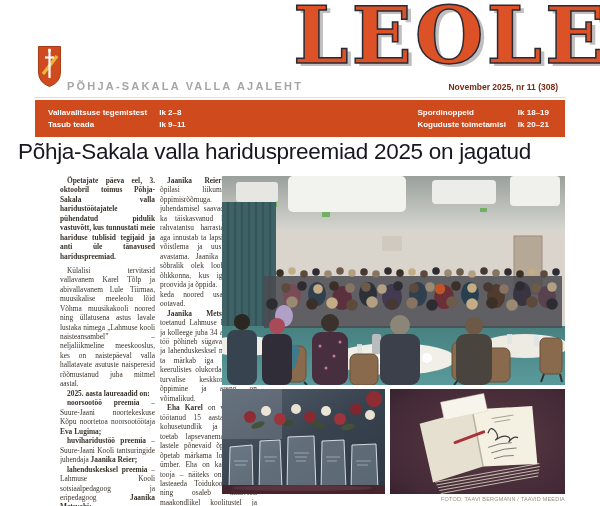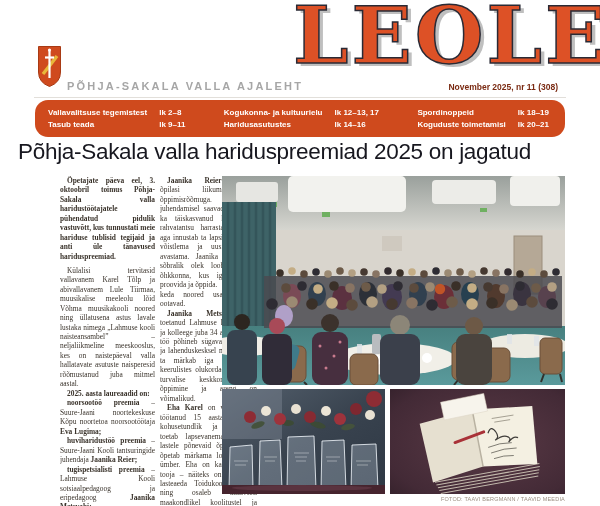--- a/index.html
+++ b/index.html
@@ -14,21 +14,21 @@
          font-size:79px;font-weight:bold;line-height:0.92;color:#dd5126;letter-spacing:3px;
          -webkit-text-stroke:1.5px #2a2a35;text-shadow:4px 3px 0 #bfbfbf;white-space:nowrap;margin-left:12px;}
   .issue{position:absolute;right:42px;top:82px;font-family:"Liberation Sans",sans-serif;
          font-size:8.5px;font-weight:bold;color:#7a2a12;}
   .hdr-rule{position:absolute;left:34px;right:34px;top:97px;height:1px;background:#e2dfda;}
 
   
   .contents{position:absolute;left:35px;top:100px;width:530px;height:37px;background:#cf4a1d;
             display:flex;justify-content:space-between;align-items:center;box-sizing:border-box;
             padding:0 16px 0 13px;font-family:"Liberation Sans",sans-serif;color:#ffffff;
-            font-weight:bold;font-size:8px;line-height:1;border-radius:13px;}
+            font-weight:bold;font-size:8px;line-height:1;}
   .nav-group{display:grid;grid-template-columns:max-content max-content;column-gap:12px;row-gap:4px;}
   .nav-label,.nav-pages{white-space:nowrap;}
 
   
   .headline{position:absolute;left:18px;top:139px;width:566px;margin:0;
             font-family:"Liberation Sans",sans-serif;font-size:22.5px;font-weight:normal;
             letter-spacing:-0.3px;color:#17171f;white-space:nowrap;}
 
   
   .col{position:absolute;top:176px;height:330px;overflow:hidden;text-align:justify;
@@ -68,42 +68,36 @@
   <div class="hdr-rule"></div>
 
   <nav class="contents">
     <div class="nav-group">
       <span class="nav-label">Vallavalitsuse tegemistest</span>
       <span class="nav-pages">lk 2–8</span>
       <span class="nav-label">Tasub teada</span>
       <span class="nav-pages">lk 9–11</span>
     </div>
     <div class="nav-group">
-      <span class="nav-label">Kogukonna- ja kultuurielu</span>
-      <span class="nav-pages">lk 12–13, 17</span>
-      <span class="nav-label">Haridusasutustes</span>
-      <span class="nav-pages">lk 14–16</span>
-    </div>
-    <div class="nav-group">
       <span class="nav-label">Spordinoppeid</span>
       <span class="nav-pages">lk 18–19</span>
       <span class="nav-label">Koguduste toimetamisi</span>
       <span class="nav-pages">lk 20–21</span>
     </div>
   </nav>
 
   <h1 class="headline">Põhja-Sakala valla hariduspreemiad 2025 on jagatud</h1>
 
   <div class="col col1">
     <p class="para"><span class="b">Õpetajate päeva eel, 3. oktoobril toimus Põhja-Sakala valla haridustöötajatele pühendatud pidulik vastuvõtt, kus tunnustati meie hariduse tublisid tegijaid ja anti üle tänavused hariduspreemiad.</span></p>
     <p class="para gap-top"><span>Külalisi tervitasid vallavanem Karel Tõlp ja abivallavanem Lule Tiirmaa, muusikalise meeleolu lõid Võhma muusikakooli noored ning üllatusena astus lavale lustaka nimega „Lahmuse kooli naisteansambel” – neljaliikmeline meeskooslus, kes on naistepäeval valla hallatavate asutuste naisperesid rõõmustanud juba mitmel aastal.</span></p>
     <p class="para"><span class="b">2025. aasta laureaadid on:</span></p>
     <p class="para"><span class="b">noorsootöö preemia</span><span> – Suure-Jaani noortekeskuse Kõpu noortetoa noorsootöötaja </span><span class="b">Eva Lugima;</span></p>
     <p class="para"><span class="b">huviharidustöö preemia</span><span> – Suure-Jaani Kooli tantsuringide juhendaja </span><span class="b">Jaanika Reier;</span></p>
-    <p class="para"><span class="b">tugispetsialisti preemia</span><span> – Lahmuse Kooli sotsiaalpedagoog ja eripedagoog </span><span class="b">Jaanika Metsvahi;</span></p>
+    <p class="para"><span class="b">lahenduskesksel preemia</span><span> – Lahmuse Kooli sotsiaalpedagoog ja eripedagoog </span><span class="b">Jaanika Metsvahi;</span></p>
 
   </div>
 
   <div class="col col2">
     <p class="para"><span class="b">Jaanika Reier</span><span> nakatab õpilasi liikumis- ja õppimisrõõmuga. Tema juhendamisel saavad lapsed ja ka täiskasvanud kogukonnas rahvatantsu harrastada, koolis aga innustab ta lapsi nuputama, võistlema ja uusi teadmisi avastama. Jaanika rahulik ja sõbralik olek loob turvalise õhkkonna, kus igaüks saab proovida ja õppida.</span></p>
     <p class="para no-ind"><span>keda noored usaldavad ja ootavad.</span></p>
     <p class="para"><span class="b">Jaanika Metsvahi</span><span> on toetanud Lahmuse koolis lapsi ja kolleege juba 34 aastat. Tema töö põhineb sügaval empaatial ja lahenduskesksel mõtteviisil – ta märkab iga last, aitab keerulistes olukordades ja loob turvalise keskkonna, kus õppimine ja areng on võimalikud.</span></p>
     <p class="para"><span class="b">Eha Karel</span><span> on väikelastega töötanud 15 aastat. Ta on kohusetundlik ja südamlik, toetab lapsevanemaid, pakub lastele põnevaid õppekäike ja õpetab märkama loodust enda ümber. Eha on ka uuenduste tooja – näiteks on ta toonud lasteaeda Toidukooli projekti ning osaleb aktiivselt maakondlikel koolitustel ja aine-</span></p>
   </div>
 

